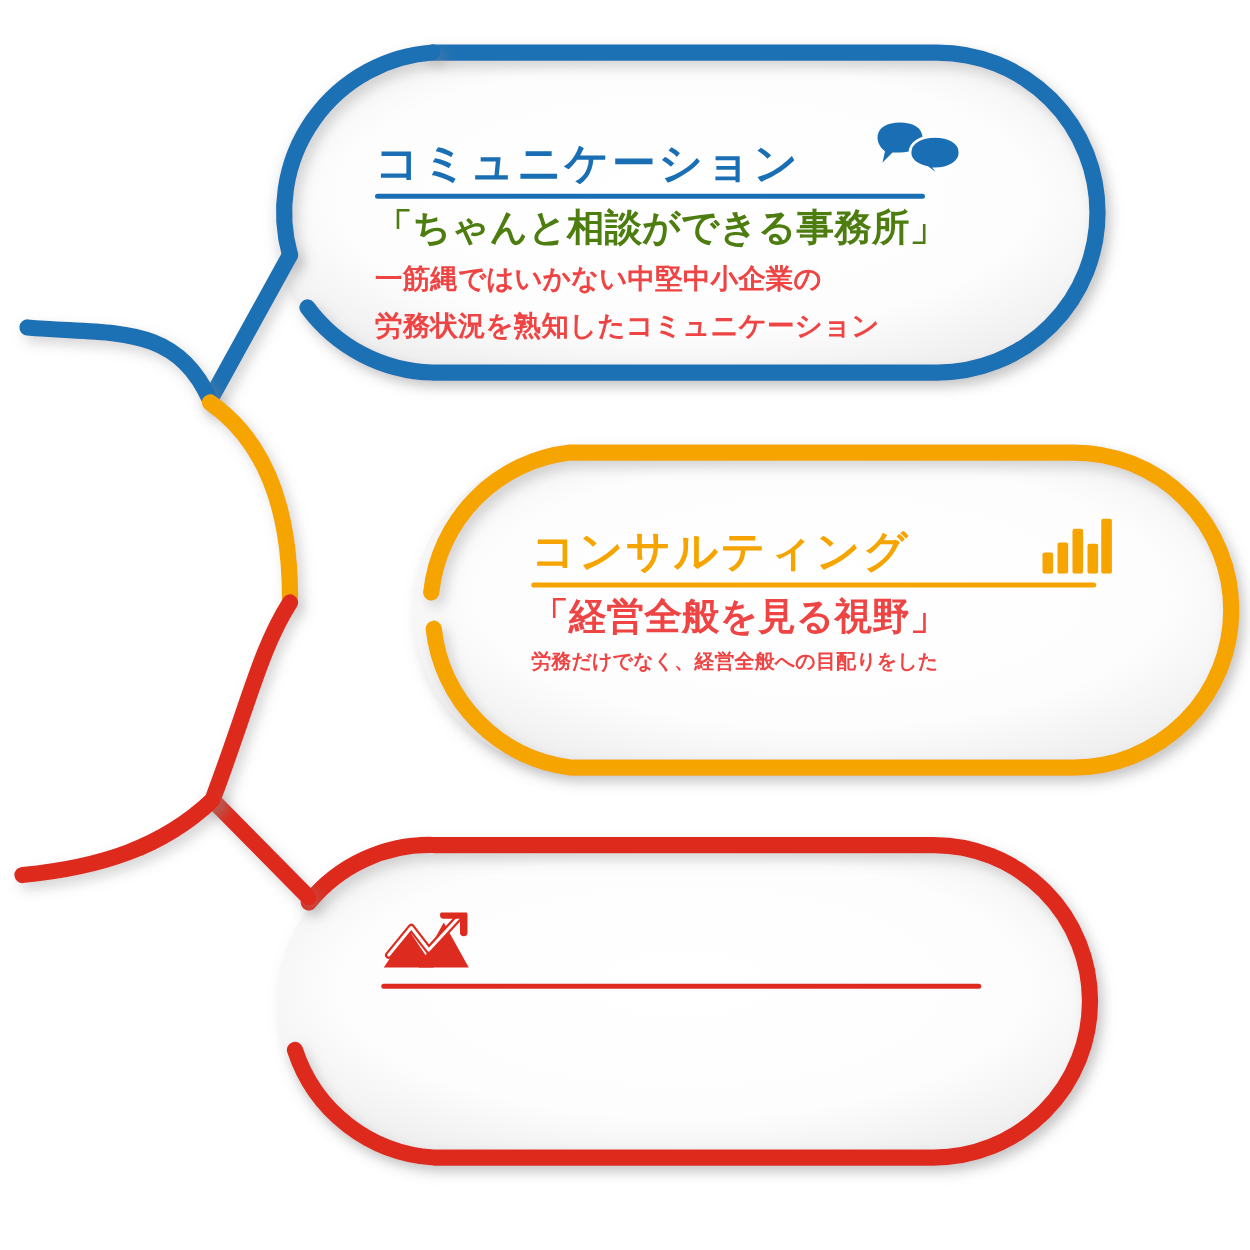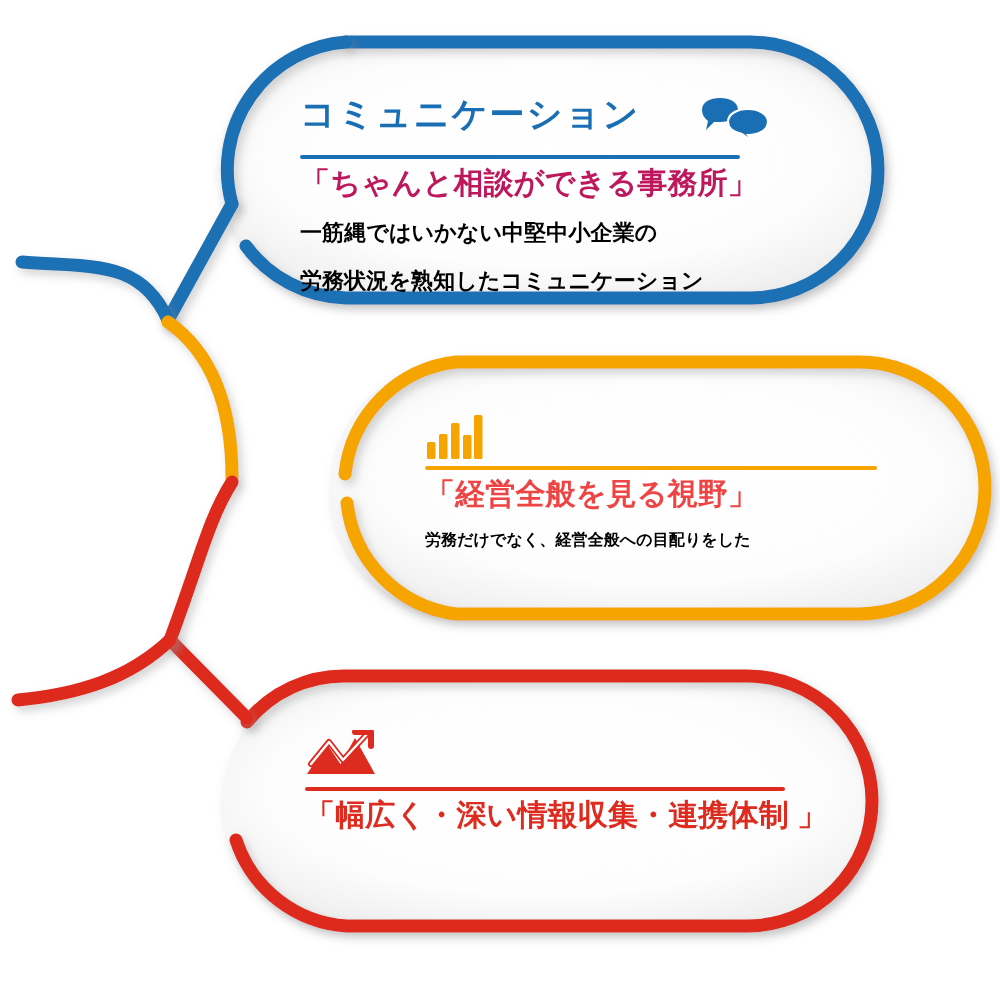--- a/index.html
+++ b/index.html
@@ -29,56 +29,57 @@
     box-sizing: border-box;
   }
   .card-title {
     font-weight: bold;
     letter-spacing: 0.06em;
     line-height: 1;
     white-space: nowrap;
   }
   .title-row {
     display: flex;
+    align-items: flex-end;
     justify-content: space-between;
   }
   .rule {
     height: 4px;
     border-radius: 2px;
     margin-top: 7px;
   }
   .card-sub {
     font-weight: bold;
     line-height: 1.18;
     white-space: nowrap;
     margin-top: 6px;
     letter-spacing: 0.005em;
   }
   .card-body {
-    color: #000000;
+    color: #ef4444;
     font-weight: bold;
     line-height: 1.30;
     white-space: nowrap;
-    margin-top: 19px;
+    margin-top: 9px;
     letter-spacing: 0.005em;
   }
   .icon-wrap {
     display: inline-block;
     line-height: 0;
   }
 
   
   #card-communication {
     left: 300px;
     top: 96px;
     width: 470px;
   }
   #card-communication .card-title { color: #1A6FB4; font-size: 35px; }
   #card-communication .rule { background: #1A6FB4; width: 440px; }
-  #card-communication .card-sub { color: #be185d; font-size: 30px; }
+  #card-communication .card-sub { color: #4d7c0f; font-size: 30px; }
   #card-communication .card-body { font-size: 22px; }
 
   
   #card-consulting {
     left: 425px;
     top: 413px;
     width: 465px;
   }
   #card-consulting .card-title { color: #F5A400; font-size: 35px; }
   #card-consulting .rule { background: #F5A400; width: 452px; }
@@ -162,20 +163,21 @@
       </span>
     </div>
     <div class="rule"></div>
     <div class="card-sub">「ちゃんと相談ができる事務所」</div>
     <div class="card-body">一筋縄ではいかない中堅中小企業の</div>
     <div class="card-body">労務状況を熟知したコミュニケーション</div>
   </div>
 
   <div class="card" id="card-consulting">
     <div class="title-row">
+      <div class="card-title">コンサルティング</div>
       <span class="icon-wrap">
         <svg width="58" height="46" viewBox="0 0 58 46">
           <rect x="2" y="29" width="8.5" height="17" rx="1.6" fill="#F5A400"></rect>
           <rect x="14" y="21" width="8.5" height="25" rx="1.6" fill="#F5A400"></rect>
           <rect x="26" y="10" width="8.5" height="36" rx="1.6" fill="#F5A400"></rect>
           <rect x="38" y="22" width="8.5" height="24" rx="1.6" fill="#F5A400"></rect>
           <rect x="49" y="2" width="8.5" height="44" rx="1.6" fill="#F5A400"></rect>
         </svg>
       </span>
     </div>
@@ -190,16 +192,15 @@
         <svg width="72" height="50" viewBox="0 0 72 50">
           <path d="M2 44 L22 14 L42 44 Z" fill="#DD2B1F"></path>
           <path d="M30 44 L50 8 L70 44 Z" fill="#DD2B1F"></path>
           <path d="M6 34 L24 12 L38 30 L62 4" fill="none" stroke="#DD2B1F" stroke-width="6" stroke-linejoin="round" stroke-linecap="round"></path>
           <path d="M6 34 L24 12 L38 30 L62 4" fill="none" stroke="#ffffff" stroke-width="2.4" stroke-linejoin="round" stroke-linecap="round"></path>
           <path d="M50 2 L66 2 L66 16" fill="none" stroke="#DD2B1F" stroke-width="6" stroke-linejoin="round" stroke-linecap="round"></path>
         </svg>
       </span>
     </div>
     <div class="rule"></div>
-    <div class="card-sub">「幅広く・深い情報収集・連携体制 」</div>
   </div>
 
 </div>
 
 </body></html>

